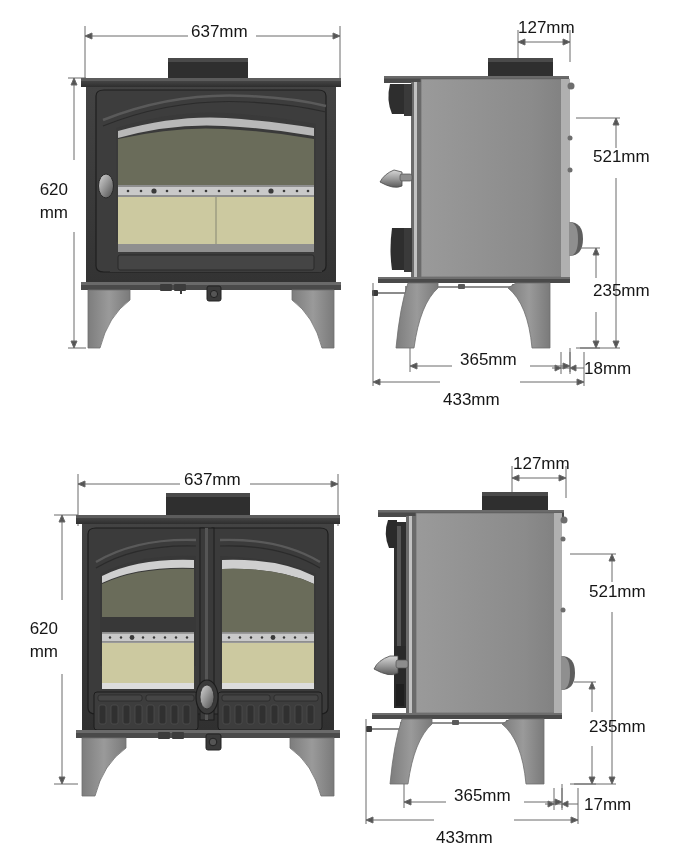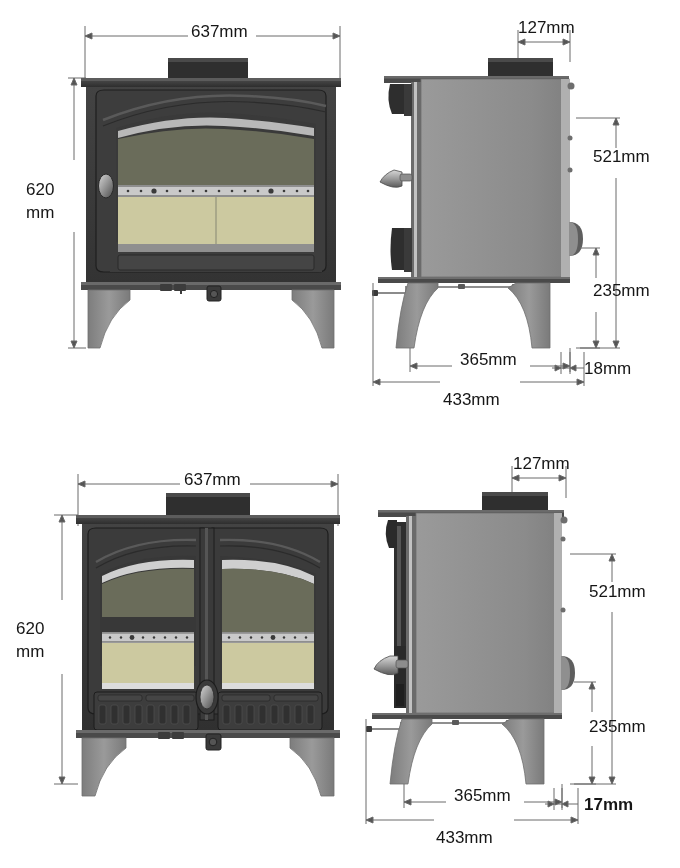--- a/index.html
+++ b/index.html
@@ -20,21 +20,21 @@
   #panel-br{left:340px;top:434px;width:340px;height:434px;}
 
   .dimtext{
     position:absolute;
     font-size:17px;
     line-height:20px;
     color:#161616;
     white-space:pre;
     letter-spacing:0px;
   }
-  .dimtext.stacked{line-height:23px;text-align:left;}
+  .dimtext.stacked{line-height:23px;text-align:right;}
 
   svg{display:block;position:absolute;left:0;top:0;}
 </style>
 </head>
 <body>
 
 <div class="sheet">
 
   <div class="panel" id="panel-tl">
     <svg width="340" height="434" viewBox="0 0 340 434" xmlns="http://www.w3.org/2000/svg">
@@ -529,18 +529,18 @@
         <line x1="18" y1="386" x2="86" y2="386"></line>
         <line x1="166" y1="386" x2="230" y2="386"></line>
         <path d="M18 386 l7 -3 l0 6 z" fill="#555"></path>
         <path d="M230 386 l-7 -3 l0 6 z" fill="#555"></path>
       </g>
     </svg>
 
     <div class="dimtext" style="left:165px;top:20px;">127mm</div>
     <div class="dimtext" style="left:241px;top:148px;">521mm</div>
     <div class="dimtext" style="left:241px;top:283px;">235mm</div>
-    <div class="dimtext" style="left:236px;top:361px;font-weight:bold;">17mm</div>
+    <div class="dimtext" style="left:236px;top:361px;">17mm</div>
     <div class="dimtext" style="left:106px;top:352px;">365mm</div>
     <div class="dimtext" style="left:88px;top:394px;">433mm</div>
   </div>
 
 </div>
 
 </body></html>

